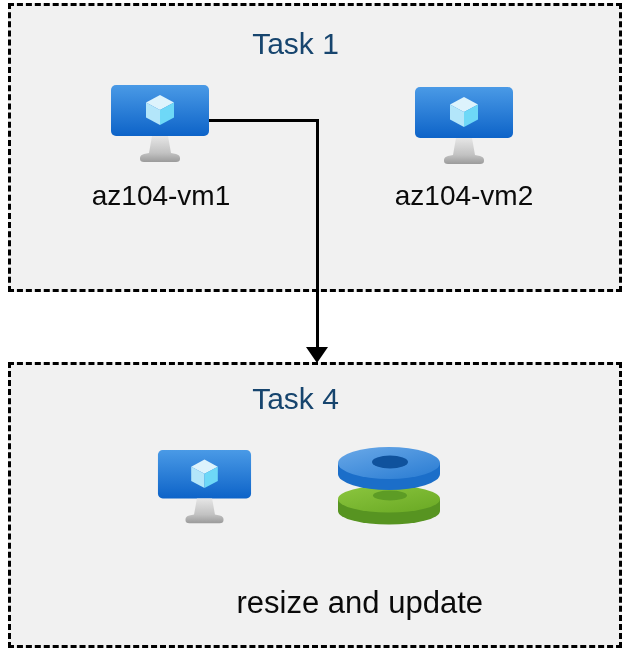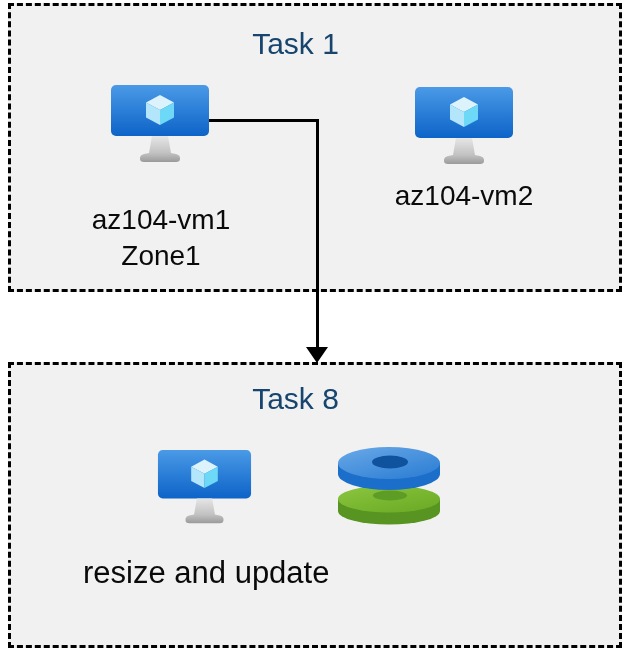--- a/index.html
+++ b/index.html
@@ -16,24 +16,24 @@
   .task-title{
     position:absolute;width:575px;text-align:center;
     color:#17456e;font-size:30px;line-height:34px;font-weight:400;
   }
   #task1-title{left:8px;top:27px;}
   #task2-title{left:8px;top:382px;}
   .vm-label{
     position:absolute;width:220px;text-align:center;
     color:#0a0a0a;font-size:28px;line-height:36px;
   }
-  #vm1-label{left:51px;top:178px;margin-top:24px;}
+  #vm1-label{left:51px;top:178px;}
   #vm2-label{left:354px;top:178px;text-align:center;}
   #task2-caption{
-    position:absolute;left:83px;top:553px;width:400px;text-align:left;
+    position:absolute;left:83px;top:583px;width:400px;text-align:right;
     color:#0a0a0a;font-size:31px;line-height:40px;
   }
   .icon-svg{position:absolute;display:block;}
   #vm1-icon{left:110px;top:84px;width:100px;height:82px;}
   #vm2-icon{left:414px;top:86px;width:100px;height:82px;}
   #task2-vm-icon{left:157px;top:449px;width:95px;height:78px;}
   #disks-icon{left:333px;top:443px;width:110px;height:88px;}
   .arrow-h{position:absolute;left:209px;top:119px;width:110px;height:3px;background:#000000;}
   .arrow-v{position:absolute;left:316px;top:119px;width:3px;height:229px;background:#000000;}
   .arrow-head{
@@ -77,38 +77,37 @@
   </svg>
 
   <div id="task1-box" class="task-box"></div>
   <div id="task1-title" class="task-title">Task 1</div>
 
   <svg id="vm1-icon" class="icon-svg" viewBox="0 0 100 82">
     <use href="#vmicon"></use>
   </svg>
   <div id="vm1-label" class="vm-label">
     <div>az104-vm1</div>
-    <div>Zone1</div>
   </div>
 
   <svg id="vm2-icon" class="icon-svg" viewBox="0 0 100 82">
     <use href="#vmicon"></use>
   </svg>
   <div id="vm2-label" class="vm-label">
     <div>az104-vm2</div>
   </div>
 
   <div>
     <div class="arrow-h"></div>
     <div class="arrow-v"></div>
     <div class="arrow-head"></div>
   </div>
 
   <div id="task2-box" class="task-box"></div>
-  <div id="task2-title" class="task-title">Task 8</div>
+  <div id="task2-title" class="task-title">Task 4</div>
 
   <svg id="task2-vm-icon" class="icon-svg" viewBox="0 0 100 82">
     <use href="#vmicon"></use>
   </svg>
 
   <svg id="disks-icon" class="icon-svg" viewBox="0 0 110 88">
 
     <g>
       <ellipse cx="56" cy="68" rx="51" ry="13.5" fill="#579421"></ellipse>
       <rect x="5" y="56" width="102" height="12" fill="#579421"></rect>

